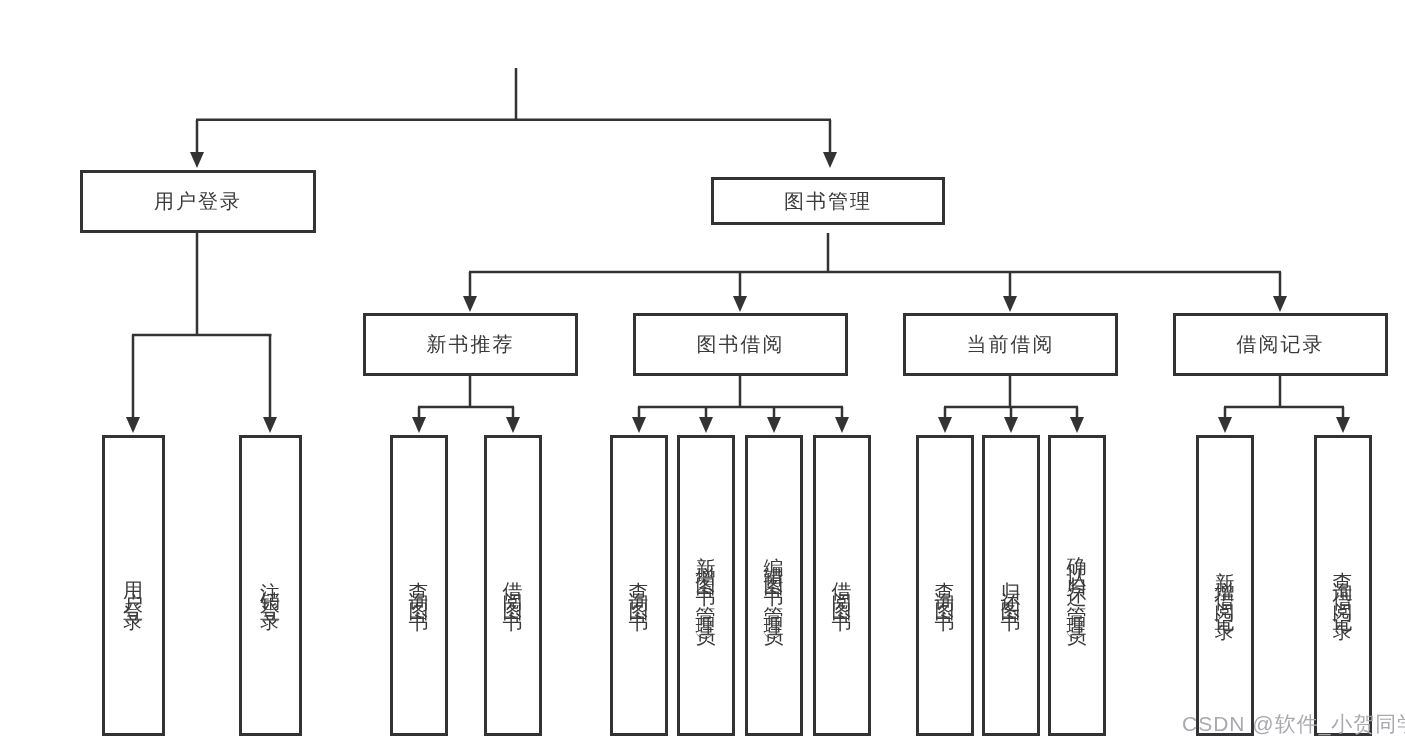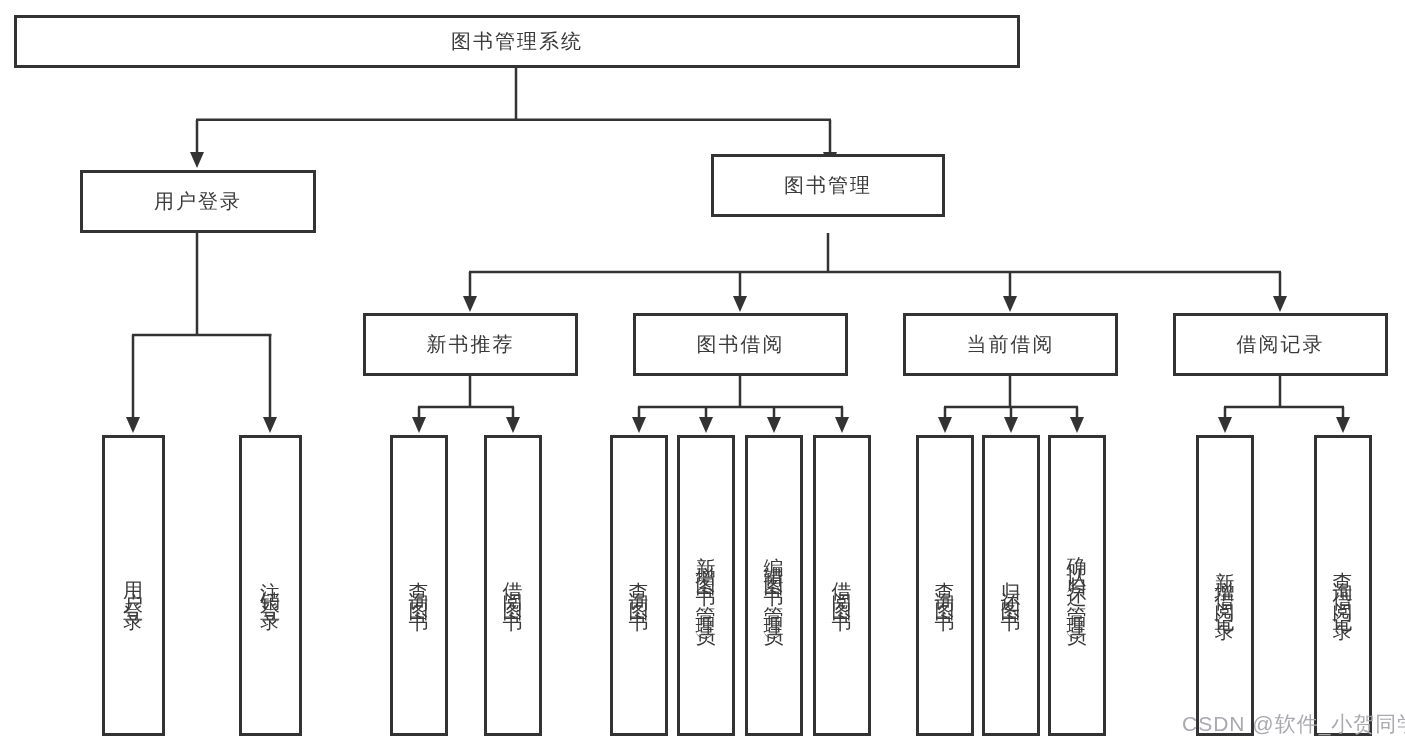--- a/index.html
+++ b/index.html
@@ -8,21 +8,21 @@
   .stage{position:absolute;left:0;top:0;width:1405px;height:747px;background:#fff;}
   svg.connectors{position:absolute;left:0;top:0;z-index:1;}
   .box{position:absolute;background:#fff;border:3px solid #333333;box-sizing:border-box;
        display:flex;align-items:center;justify-content:center;color:#3a3a3a;z-index:2;}
   .box .lbl{white-space:nowrap;}
   .h .lbl{font-size:20px;letter-spacing:2px;}
   .v .lbl{writing-mode:vertical-rl;text-orientation:mixed;font-size:20px;letter-spacing:10px;line-height:1;}
   
   #n-root{left:14px;top:15px;width:1006px;height:53px;}
   #n-user{left:80px;top:170px;width:236px;height:63px;}
-  #n-mgmt{left:711px;top:154px;width:234px;height:63px;font-family:Liberation Serif, serif;}
+  #n-mgmt{left:711px;top:177px;width:234px;height:48px;font-family:Liberation Serif, serif;}
   #n-nb{left:363px;top:313px;width:215px;height:63px;}
   #n-bb{left:633px;top:313px;width:215px;height:63px;}
   #n-cb{left:903px;top:313px;width:215px;height:63px;}
   #n-br{left:1173px;top:313px;width:215px;height:63px;}
   .leaf{top:435px;height:301px;}
   #l-ul{left:102px;width:63px;}
   #l-lo{left:239px;width:63px;}
   #l-nbq{left:390px;width:58px;}
   #l-nbb{left:484px;width:58px;}
   #l-bbq{left:610px;width:58px;}
@@ -92,23 +92,20 @@
       M699 417 L713 417 L706 433 Z
       M767 417 L781 417 L774 433 Z
       M835 417 L849 417 L842 433 Z
       M938 417 L952 417 L945 433 Z
       M1004 417 L1018 417 L1011 433 Z
       M1070 417 L1084 417 L1077 433 Z
       M1218 417 L1232 417 L1225 433 Z
       M1336 417 L1350 417 L1343 433 Z"></path>
   </svg>
 
-  <div class="box h" id="n-root">
-    <span class="lbl">图书管理系统</span>
-  </div>
 
   <div class="box h" id="n-user">
     <span class="lbl">用户登录</span>
   </div>
   <div class="box h" id="n-mgmt">
     <span class="lbl">图书管理</span>
   </div>
 
   <div class="box h" id="n-bb">
     <span class="lbl">图书借阅</span>

